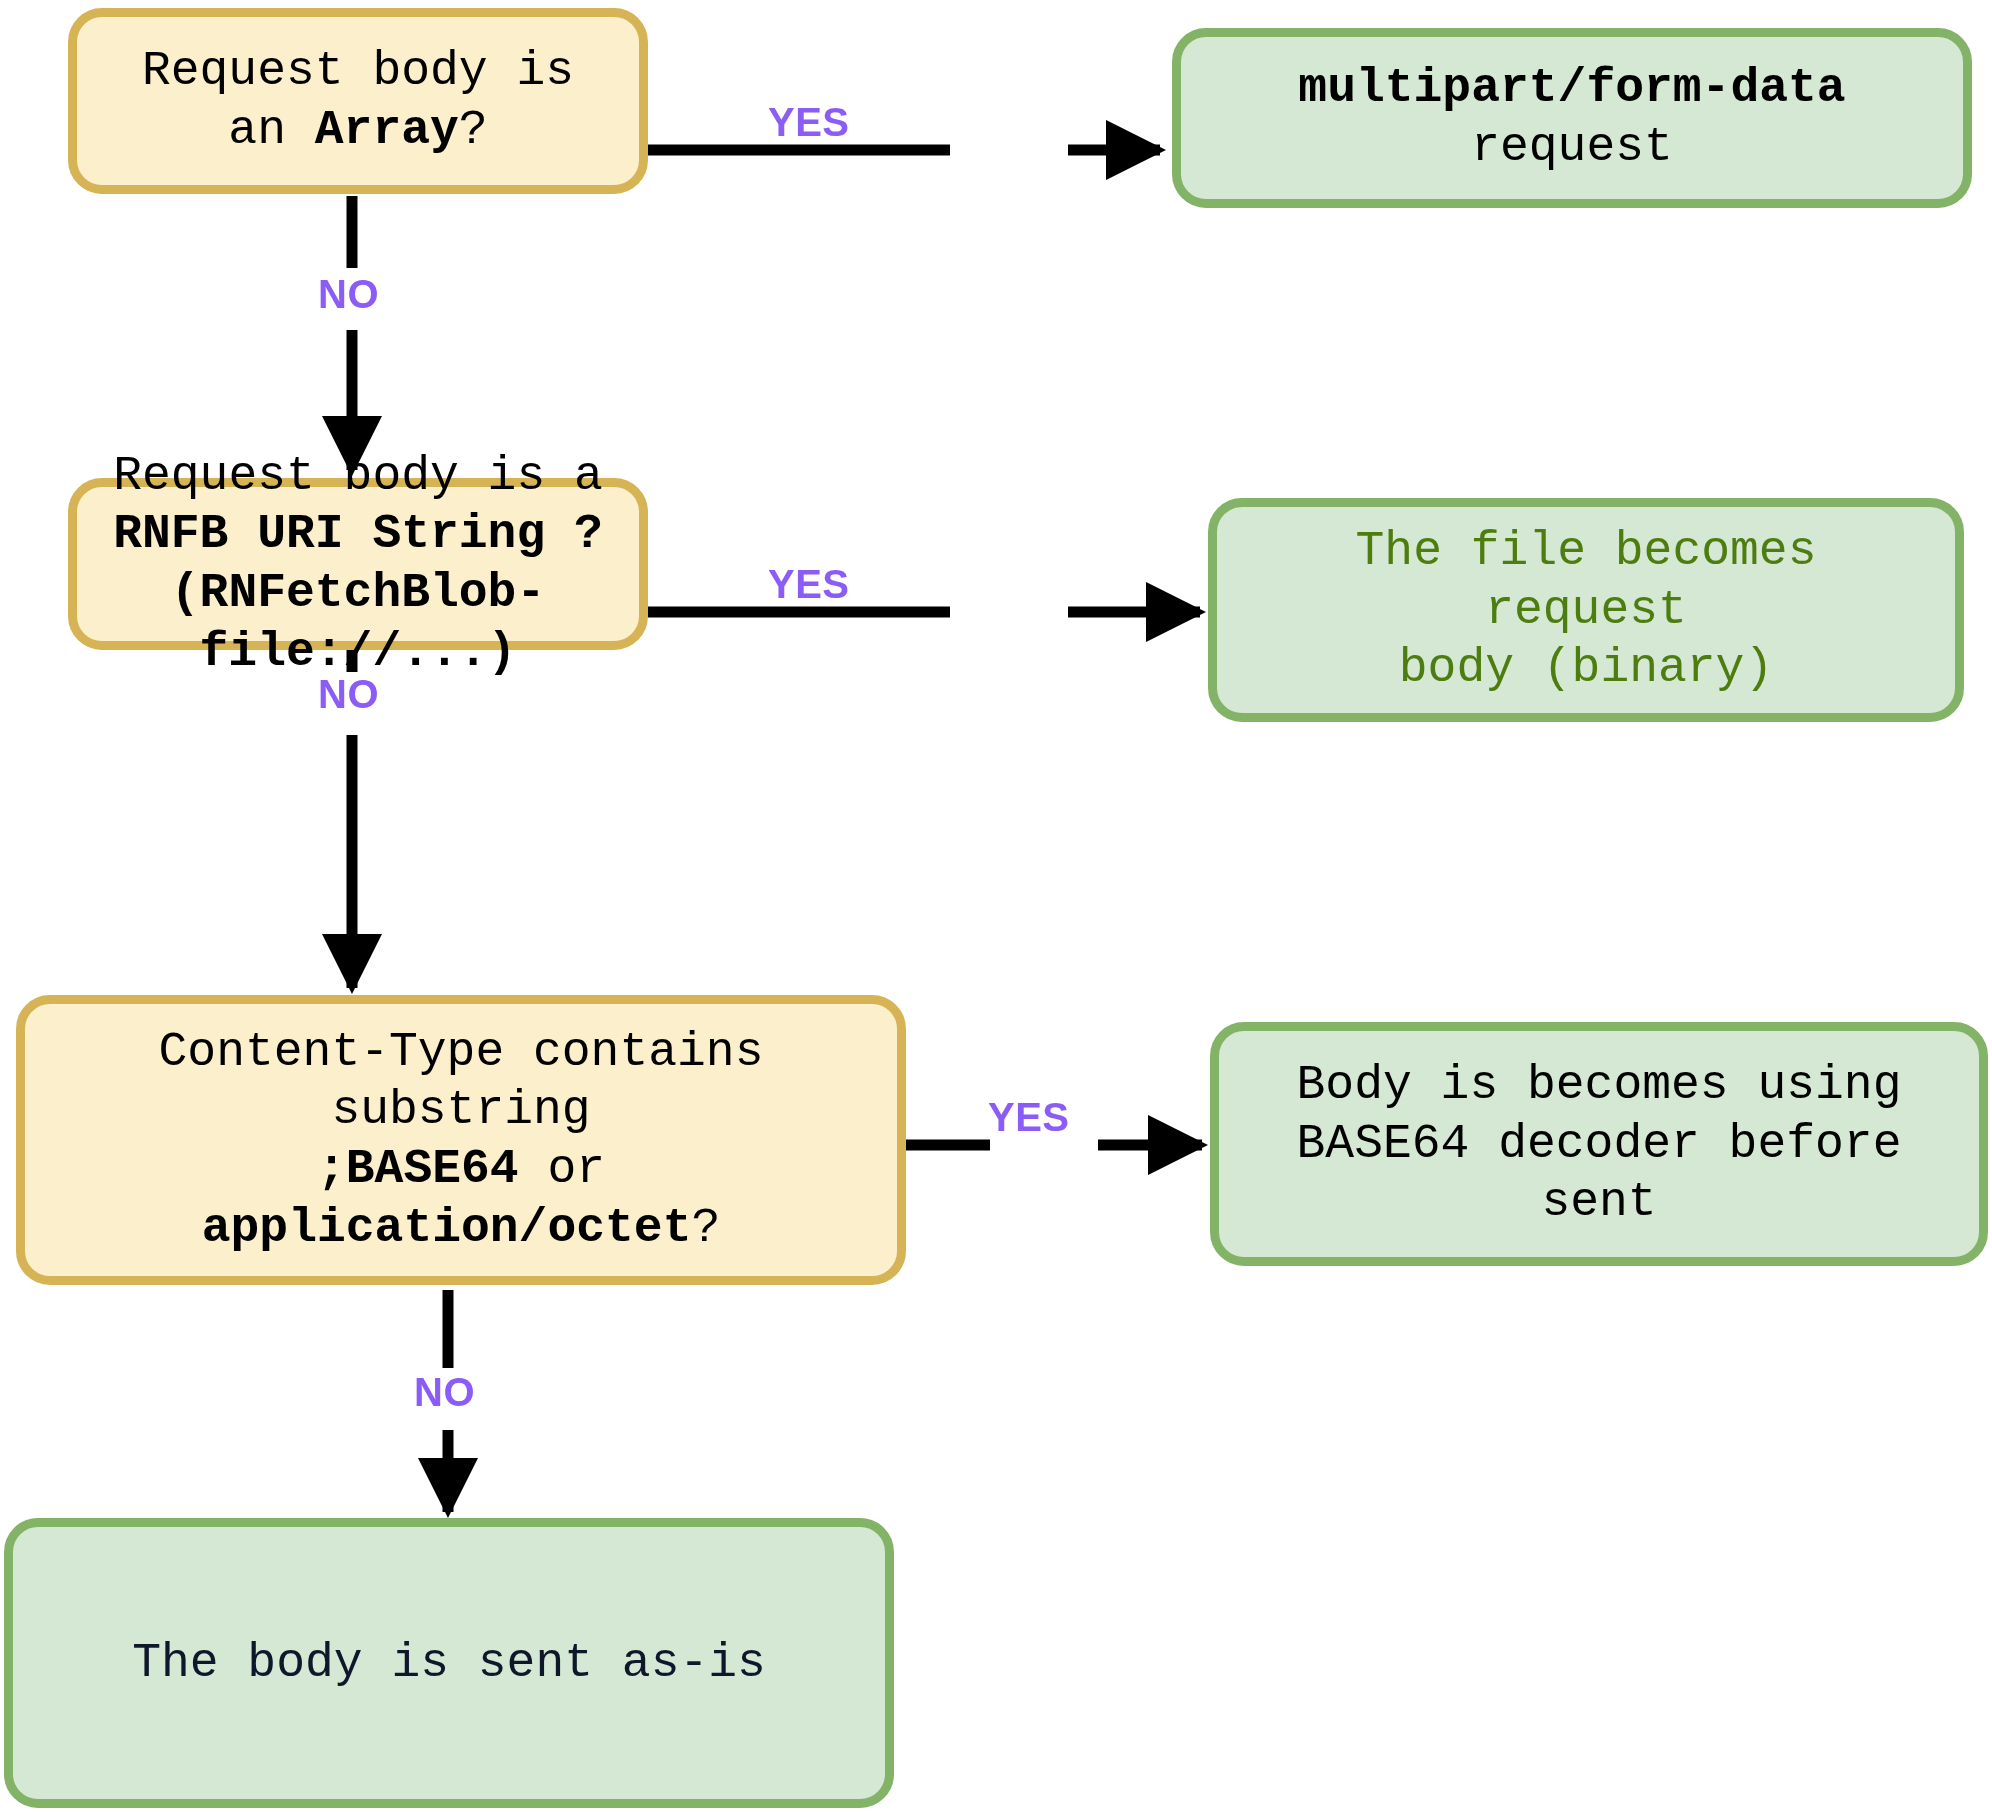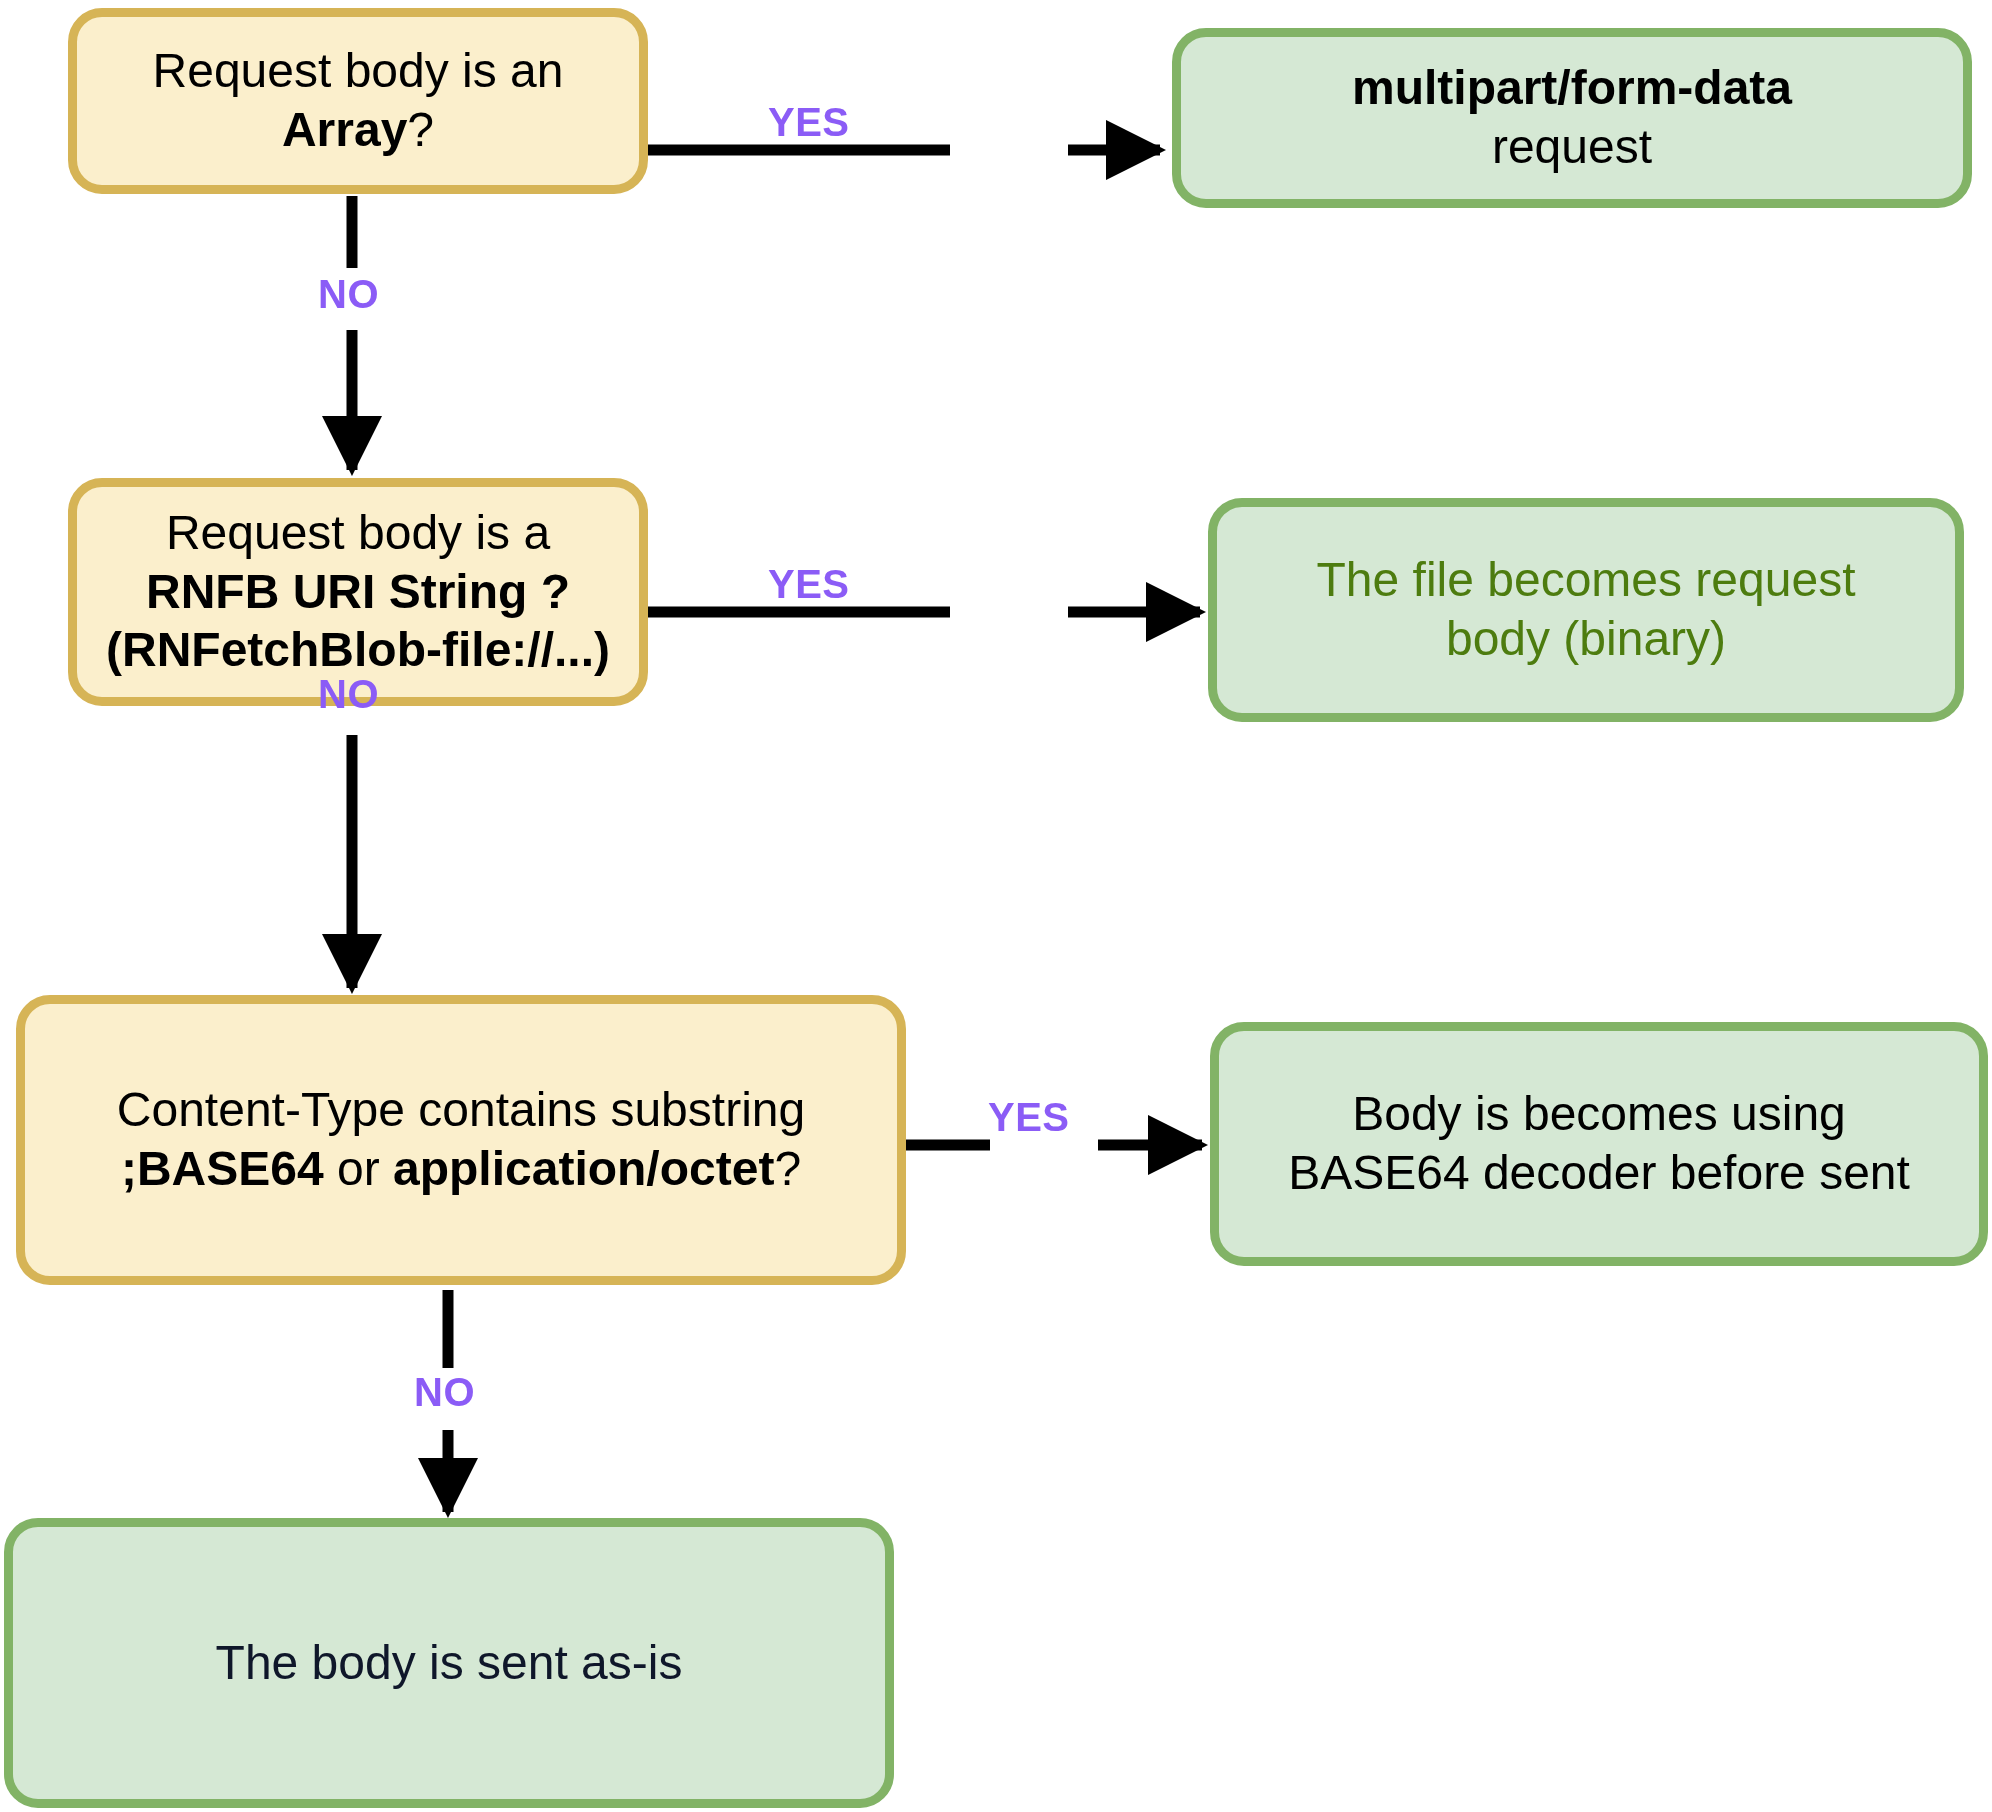--- a/index.html
+++ b/index.html
@@ -23,20 +23,21 @@
     justify-content: center;
     text-align: center;
     border-radius: 34px;
     line-height: 1.22;
     color: #000000;
   }
   .node .txt {
     width: 100%;
     padding: 0 25px;
     box-sizing: border-box;
+    font-family: Liberation Mono, monospace;
   }
   .decision {
     background: #fbefcc;
     border: 9px solid #d6b456;
     font-size: 48px;
   }
   .terminal {
     background: #d5e8d4;
     border: 9px solid #82b366;
     font-size: 48px;
@@ -111,21 +112,21 @@
   </svg>
 
   <div class="node decision" style="left: 68px; top: 8px; width: 580px; height: 186px; background: rgb(251, 239, 204); border-color: rgb(214, 180, 86); color: rgb(0, 0, 0);">
     <div class="txt"><span>Request body is an </span><b>Array</b><span>?</span></div>
   </div>
 
   <div class="node terminal" style="left: 1172px; top: 28px; width: 800px; height: 180px; background: rgb(213, 232, 212); border-color: rgb(130, 179, 102); color: rgb(0, 0, 0);">
     <div class="txt"><b>multipart/form-data</b><br><span>request</span></div>
   </div>
 
-  <div class="node decision" style="left: 68px; top: 478px; width: 580px; height: 228px; background: rgb(251, 239, 204); border-color: rgb(214, 180, 86); color: rgb(0, 0, 0);">
+  <div class="node decision" style="left: 68px; top: 478px; width: 580px; height: 172px; background: rgb(251, 239, 204); border-color: rgb(214, 180, 86); color: rgb(0, 0, 0);">
     <div class="txt"><span>Request body is a</span><br><b>RNFB URI String ?</b><br><b>(RNFetchBlob-file://...)</b></div>
   </div>
 
   <div class="node terminal" style="left: 1208px; top: 498px; width: 756px; height: 224px; background: rgb(213, 232, 212); border-color: rgb(130, 179, 102); color: #4d7c0f;">
     <div class="txt"><span>The file becomes request</span><br><span>body (binary)</span></div>
   </div>
 
   <div class="node decision" style="left: 16px; top: 995px; width: 890px; height: 290px; background: rgb(251, 239, 204); border-color: rgb(214, 180, 86); color: rgb(0, 0, 0);">
     <div class="txt"><span>Content-Type contains substring</span><br><b>;BASE64</b><span> or </span><b>application/octet</b><span>?</span></div>
   </div>

